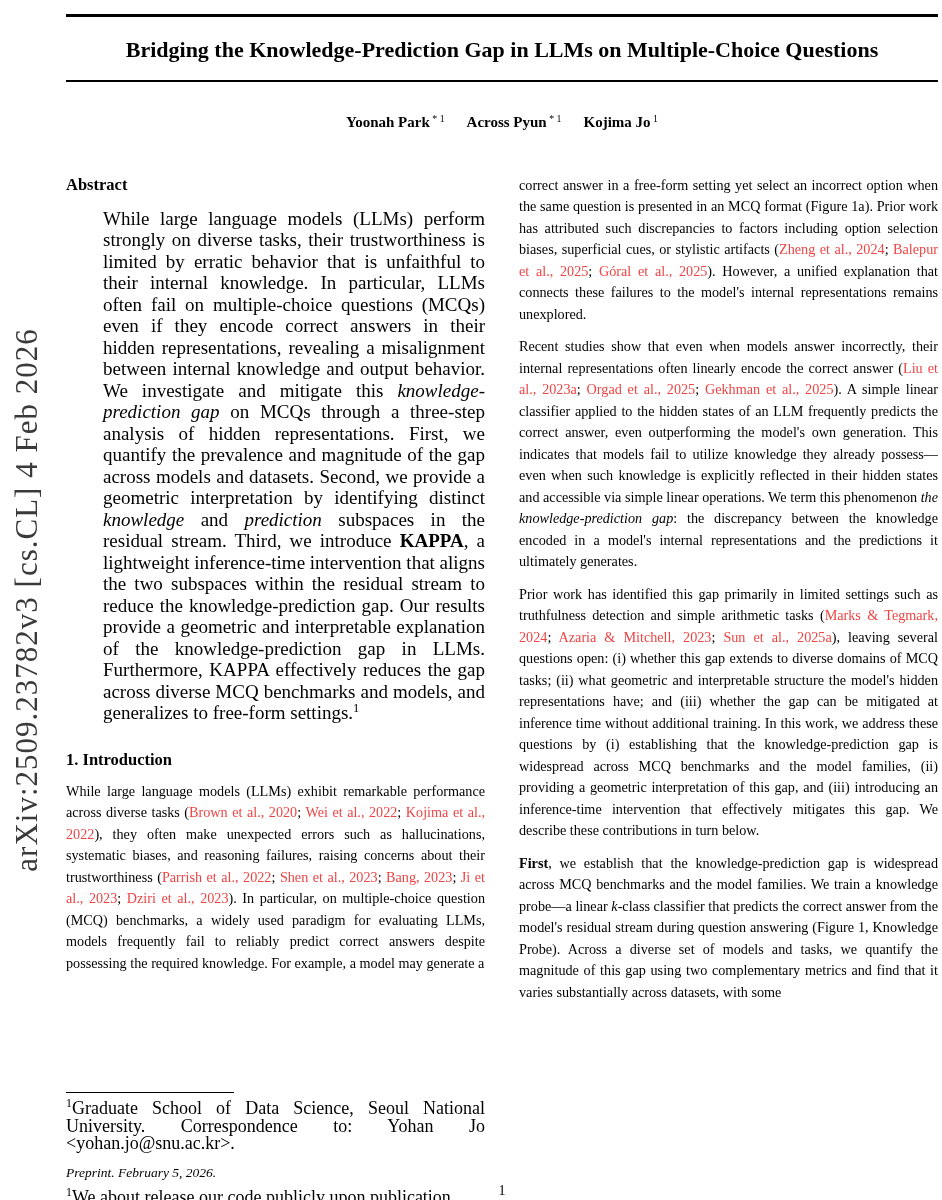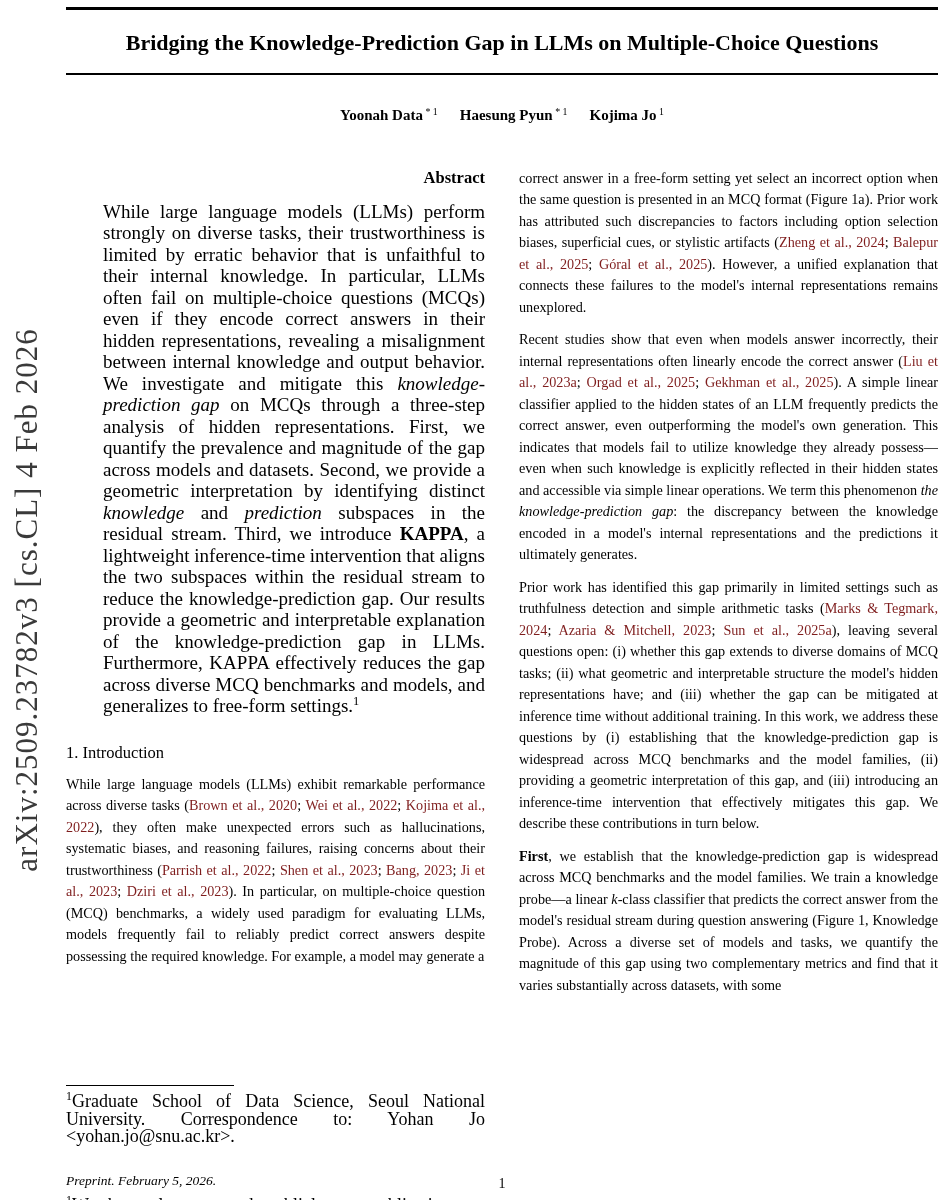--- a/index.html
+++ b/index.html
@@ -12,78 +12,78 @@
   .page { position:relative; width:942px; height:1200px; overflow:hidden; background:#fff; }
 
   
   .watermark {
     position:absolute; left:27px; top:600px;
     transform:translate(-50%,-50%) rotate(-90deg);
     white-space:nowrap;
     font-size:31px; letter-spacing:1px; color:#3a3a3a;
   }
 
-  .content { position:absolute; left:66px; top:0; width:872px; height:984px; }
+  .content { position:absolute; left:66px; top:7px; width:872px; height:984px; }
 
   .rule { background:#000; width:100%; }
   .rule-top { height:3px; margin-top:7px; }
   .rule-mid { height:2px; margin-top:16px; }
 
   .title {
     margin-top:19px;
     font-size:22px; font-weight:bold; text-align:center; line-height:1.25;
   }
 
   .authors { margin-top:32px; text-align:center; font-size:15px; }
 
   .columns { margin-top:44px; display:flex; gap:34px; }
   .col { width:419px; flex:0 0 419px; }
 
-  .abstract-heading { text-align:right; font-size:16.5px; font-weight:bold; margin-bottom:13px; }
+  .abstract-heading { text-align:left; font-size:16.5px; font-weight:bold; margin-bottom:13px; }
   .abstract-body {
     margin-left:37px;
     font-size:19px; line-height:21.5px; text-align:justify;
   }
 
-  .section-heading { margin-top:26px; margin-bottom:11px; font-size:16.5px; font-weight:normal; }
+  .section-heading { margin-top:26px; margin-bottom:11px; font-size:16.5px; font-weight:bold; }
 
   .para { font-size:14.2px; line-height:21.5px; text-align:justify; margin-bottom:11px; }
 
   
   .footnote-block { position:absolute; left:0; top:1085px; width:419px; }
   .fn-rule { width:168px; height:1px; background:#000; margin-bottom:7px; }
   .fn { font-size:18px; line-height:17.5px; text-align:justify; }
-  .preprint { font-style:italic; font-size:13.5px; margin-top:26px; margin-bottom:8px; }
+  .preprint { font-style:italic; font-size:13.5px; margin-top:11px; margin-bottom:8px; }
 
   .page-number { position:absolute; top:1176px; left:0; width:872px; text-align:center; font-size:14px; }
 
   
   .seg-plain  { }
   .seg-bold   { font-weight:700; }
   .seg-italic { font-style:italic; }
-  .seg-cite   { color:#7f1d1d; }
+  .seg-cite   { color:#ef4444; }
   .seg-sup    { font-size:0.66em; vertical-align:0.55em; line-height:0; }
   .seg-gap    { display:inline-block; width:22px; }
 </style>
 </head>
 <body>
 
 <div class="page">
 
   <div class="watermark">arXiv:2509.23782v3  [cs.CL]  4 Feb 2026</div>
 
   <div class="content">
 
     <div class="rule rule-top"></div>
 
     <h1 class="title">Bridging the Knowledge-Prediction Gap in LLMs on Multiple-Choice Questions</h1>
 
     <div class="rule rule-mid"></div>
 
-    <div class="authors"><span class="seg-bold">Yoonah Data</span><span class="seg-sup"> * 1</span><span class="seg-gap"></span><span class="seg-bold">Haesung Pyun</span><span class="seg-sup"> * 1</span><span class="seg-gap"></span><span class="seg-bold">Kojima Jo</span><span class="seg-sup"> 1</span></div>
+    <div class="authors"><span class="seg-bold">Yoonah Park</span><span class="seg-sup"> * 1</span><span class="seg-gap"></span><span class="seg-bold">Across Pyun</span><span class="seg-sup"> * 1</span><span class="seg-gap"></span><span class="seg-bold">Kojima Jo</span><span class="seg-sup"> 1</span></div>
 
     <div class="columns">
 
       <div class="col">
         <h2 class="abstract-heading">Abstract</h2>
         <div class="abstract-body"><span class="seg-plain">While large language models (LLMs) perform strongly on diverse tasks, their trustworthiness is limited by erratic behavior that is unfaithful to their internal knowledge. In particular, LLMs often fail on multiple-choice questions (MCQs) even if they encode correct answers in their hidden representations, revealing a misalignment between internal knowledge and output behavior. We investigate and mitigate this </span><span class="seg-italic">knowledge-prediction gap</span><span class="seg-plain"> on MCQs through a three-step analysis of hidden representations. First, we quantify the prevalence and magnitude of the gap across models and datasets. Second, we provide a geometric interpretation by identifying distinct </span><span class="seg-italic">knowledge</span><span class="seg-plain"> and </span><span class="seg-italic">prediction</span><span class="seg-plain"> subspaces in the residual stream. Third, we introduce </span><span class="seg-bold">KAPPA</span><span class="seg-plain">, a lightweight inference-time intervention that aligns the two subspaces within the residual stream to reduce the knowledge-prediction gap. Our results provide a geometric and interpretable explanation of the knowledge-prediction gap in LLMs. Furthermore, KAPPA effectively reduces the gap across diverse MCQ benchmarks and models, and generalizes to free-form settings.</span><span class="seg-sup">1</span></div>
 
         <h2 class="section-heading">1. Introduction</h2>
         <div class="para"><span class="seg-plain">While large language models (LLMs) exhibit remarkable performance across diverse tasks (</span><span class="seg-cite">Brown et al., 2020</span><span class="seg-plain">; </span><span class="seg-cite">Wei et al., 2022</span><span class="seg-plain">; </span><span class="seg-cite">Kojima et al., 2022</span><span class="seg-plain">), they often make unexpected errors such as hallucinations, systematic biases, and reasoning failures, raising concerns about their trustworthiness (</span><span class="seg-cite">Parrish et al., 2022</span><span class="seg-plain">; </span><span class="seg-cite">Shen et al., 2023</span><span class="seg-plain">; </span><span class="seg-cite">Bang, 2023</span><span class="seg-plain">; </span><span class="seg-cite">Ji et al., 2023</span><span class="seg-plain">; </span><span class="seg-cite">Dziri et al., 2023</span><span class="seg-plain">). In particular, on multiple-choice question (MCQ) benchmarks, a widely used paradigm for evaluating LLMs, models frequently fail to reliably predict correct answers despite possessing the required knowledge. For example, a model may generate a</span></div>
       </div>

